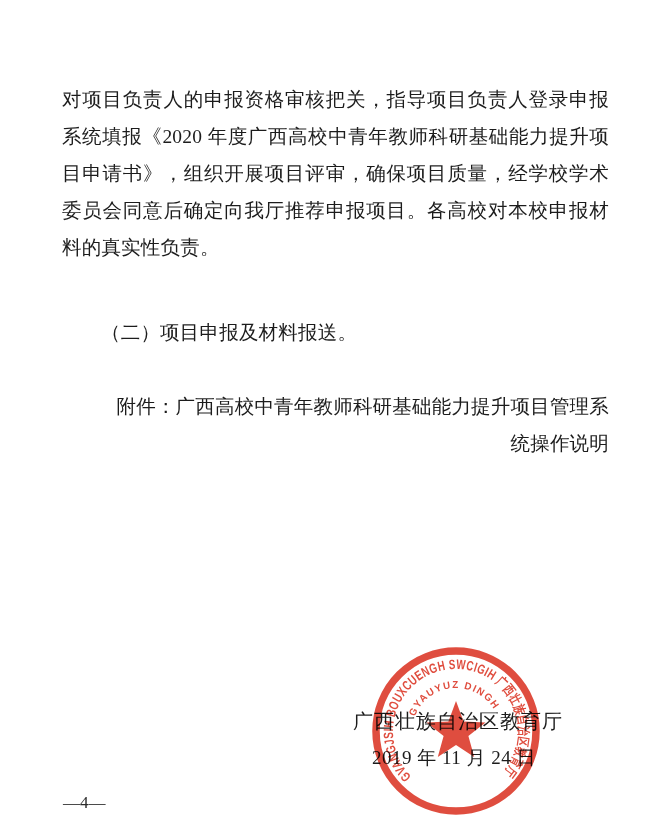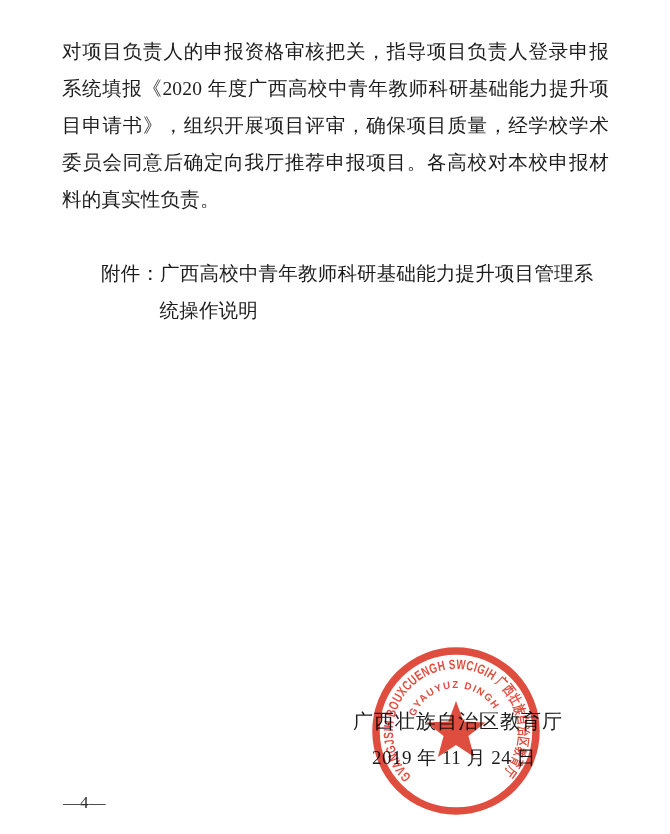--- a/index.html
+++ b/index.html
@@ -23,33 +23,35 @@
     left: 62px;
     top: 33px;
     width: 547px;
   }
 
   .para {
     font-size: 19.5px;
     line-height: 37px;
     text-align: justify;
     letter-spacing: 0.2px;
+    margin-top: 48px;
   }
 
   .para.indent {
     text-indent: 2em;
   }
 
   .attachment {
     margin-top: 37px;
     font-size: 19.5px;
     line-height: 37px;
     padding-left: 5em;
     text-indent: -3em;
     letter-spacing: 0.2px;
+    text-align: right;
   }
 
   .sig-org {
     position: absolute;
     left: 353px;
     top: 708px;
     font-size: 20px;
     letter-spacing: 1px;
     white-space: nowrap;
   }
@@ -91,20 +93,21 @@
     white-space: nowrap;
   }
 </style>
 </head>
 <body>
 
 <div class="page">
 
   <div class="content">
     <p class="para">对项目负责人的申报资格审核把关，指导项目负责人登录申报系统填报《2020 年度广西高校中青年教师科研基础能力提升项目申请书》，组织开展项目评审，确保项目质量，经学校学术委员会同意后确定向我厅推荐申报项目。各高校对本校申报材料的真实性负责。</p>
+    <p class="para indent">（二）项目申报及材料报送。</p>
 
     <div class="attachment"><span>附件：</span><span>广西高校中青年教师科研基础能力提升项目管理系统操作说明</span></div>
   </div>
 
   <div class="sig-org">广西壮族自治区教育厅</div>
 
   <div class="sig-date">2019 年 11 月 24 日</div>
 
   <div class="seal">
     <svg width="172" height="172" viewBox="0 0 172 172">

